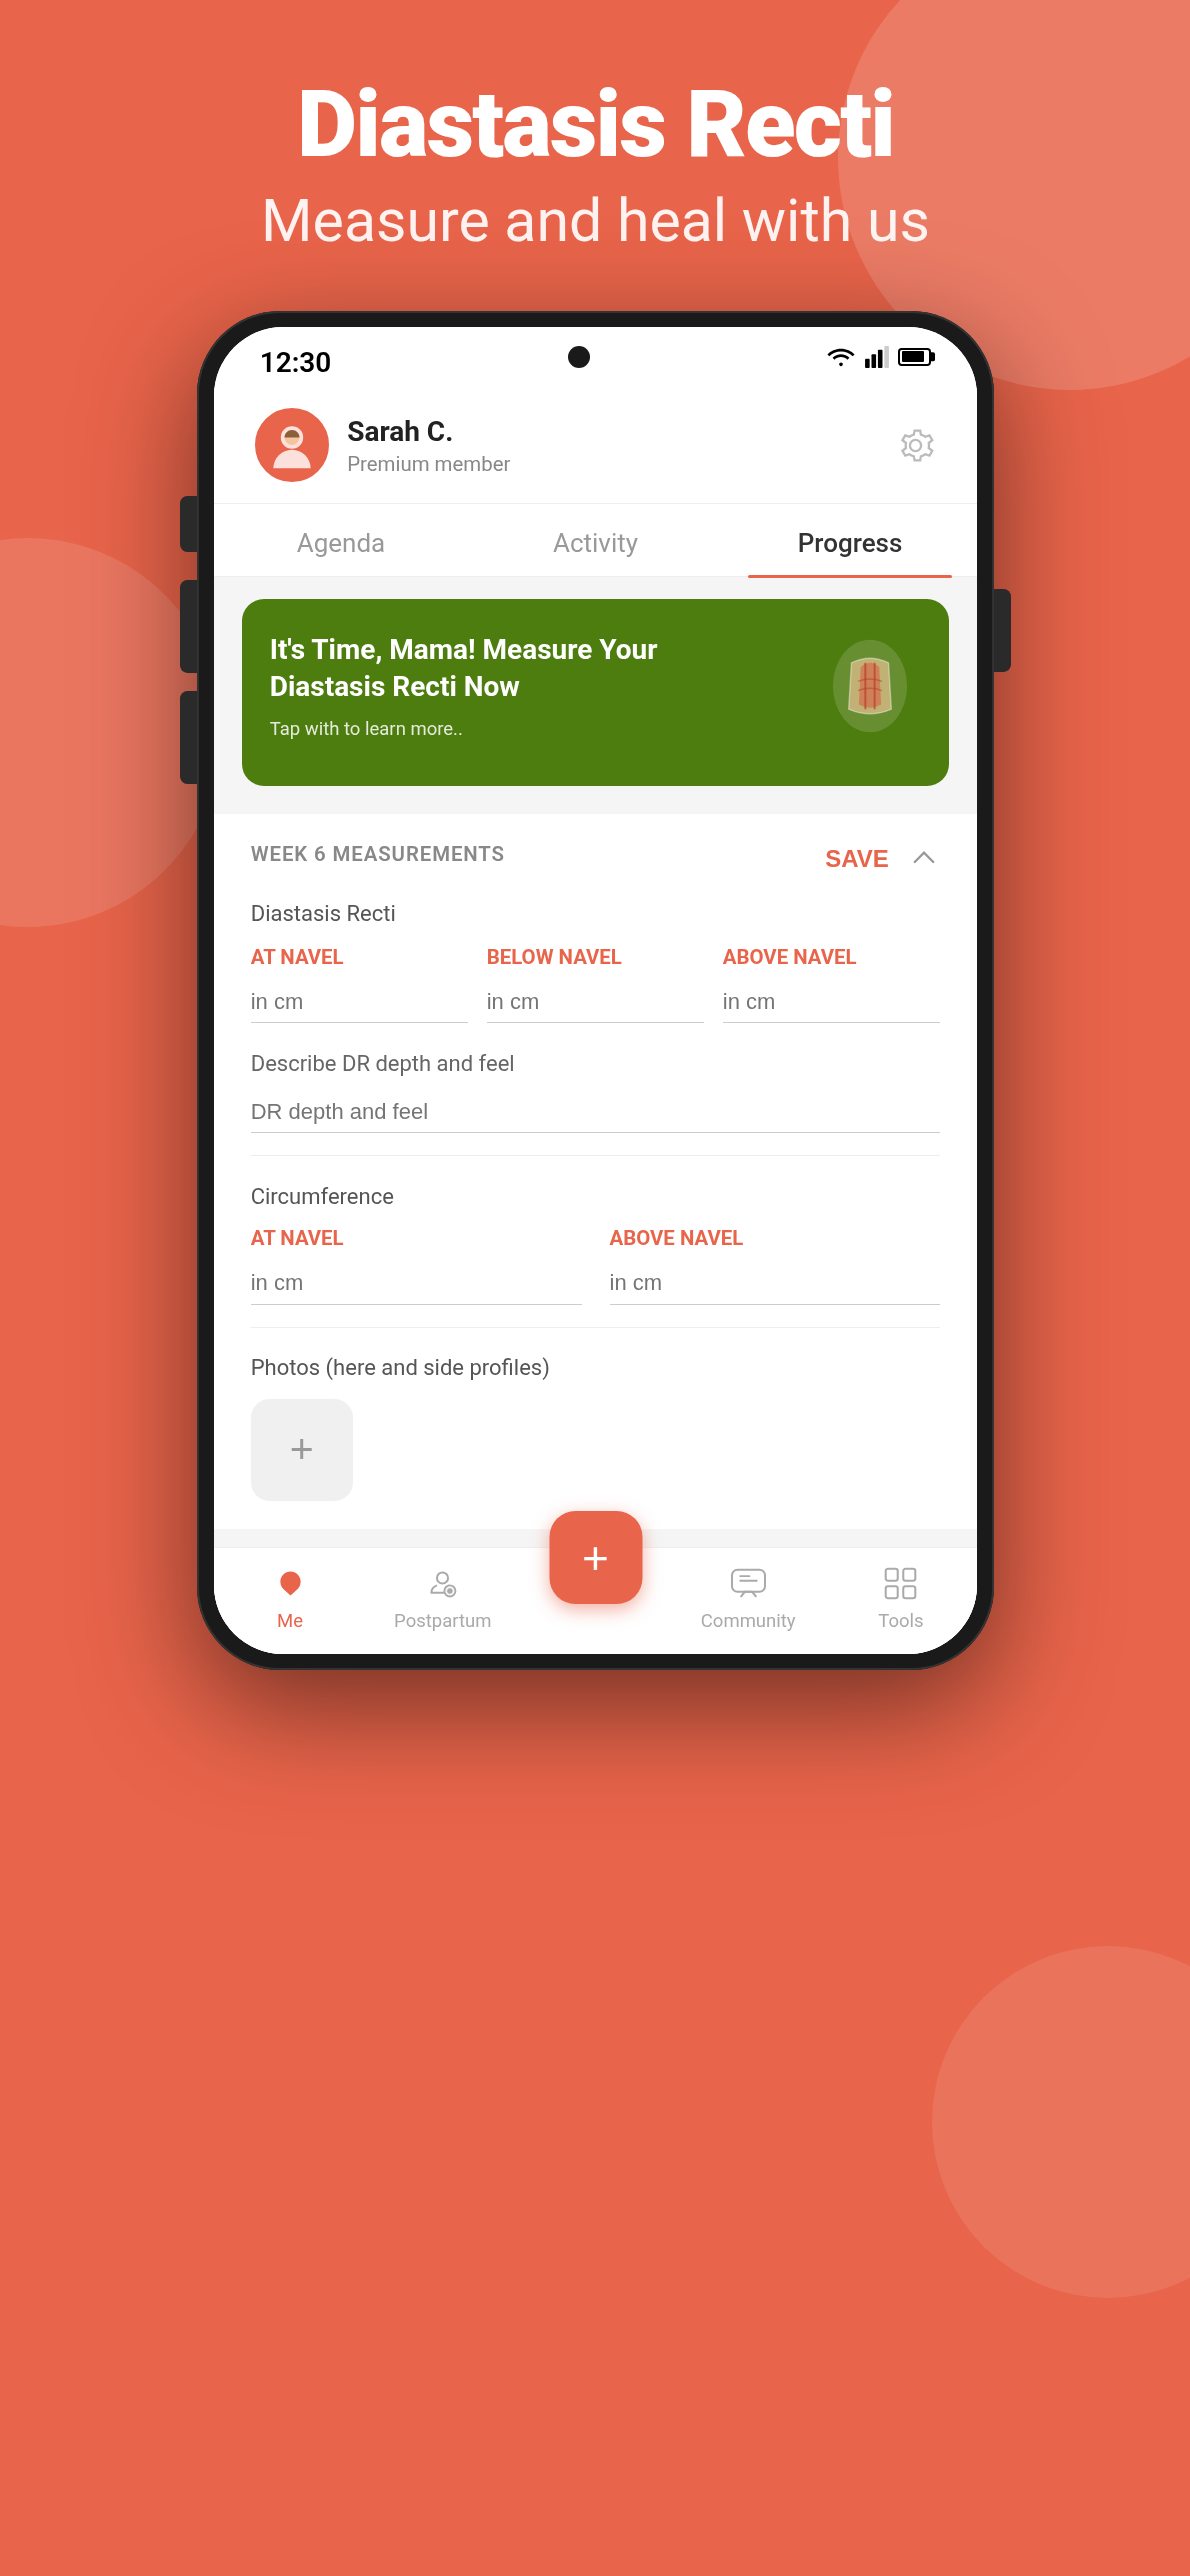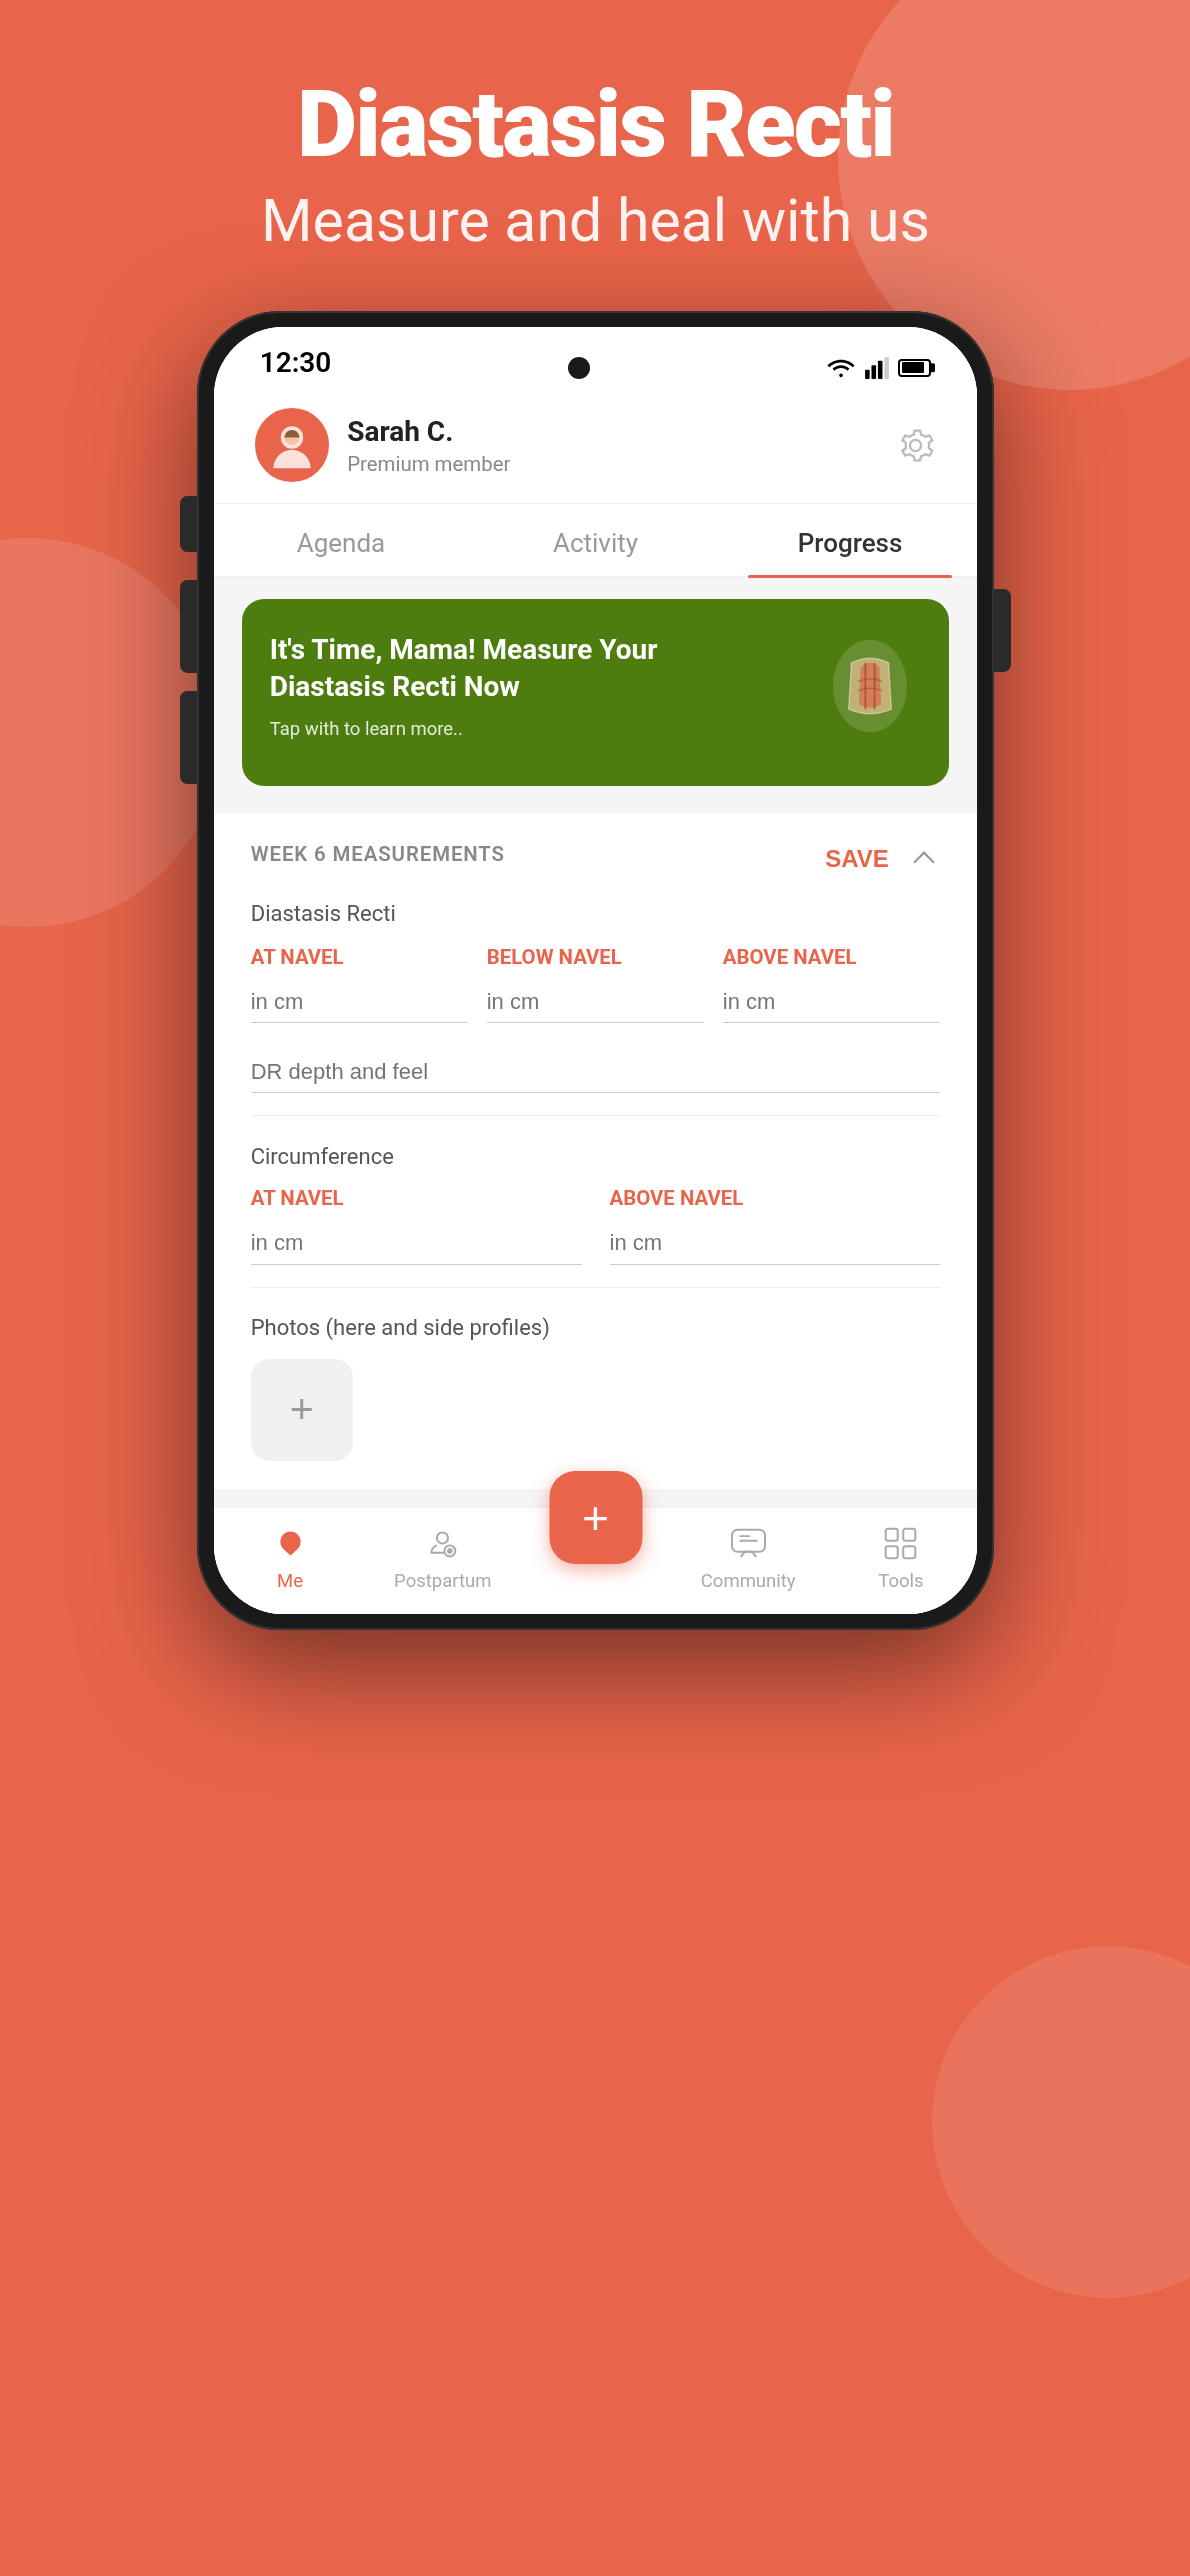--- a/index.html
+++ b/index.html
@@ -84,21 +84,21 @@
       border-radius: 69px;
       overflow: hidden;
       position: relative;
     }
 
     
     .status-bar {
       background: #fff;
       padding: 18.5px 46px 9.3px 46px;
       display: flex;
-      align-items: flex-end;
+      align-items: flex-start;
       justify-content: space-between;
     }
     .status-time {
       font-size: 28px;
       font-weight: 600;
       color: #000;
     }
     .camera-notch {
       width: 22px;
       height: 22px;
@@ -632,20 +632,21 @@
                 <div class="col-label">BELOW NAVEL</div>
                 <input class="input-field" type="text" placeholder="in cm" style="">
               </div>
               <div class="measurement-col">
                 <div class="col-label">ABOVE NAVEL</div>
                 <input class="input-field" type="text" placeholder="in cm" style="">
               </div>
             </div>
 
             
+            <div class="describe-label">Describe DR depth and feel</div>
             <input class="full-input" type="text" placeholder="DR depth and feel" style="">
 
             <div class="divider"></div>
 
             
             <div class="circumference-section">
               <div class="circ-label">Circumference</div>
               <div class="two-cols">
                 <div class="two-col">
                   <div class="col-label">AT NAVEL</div>

